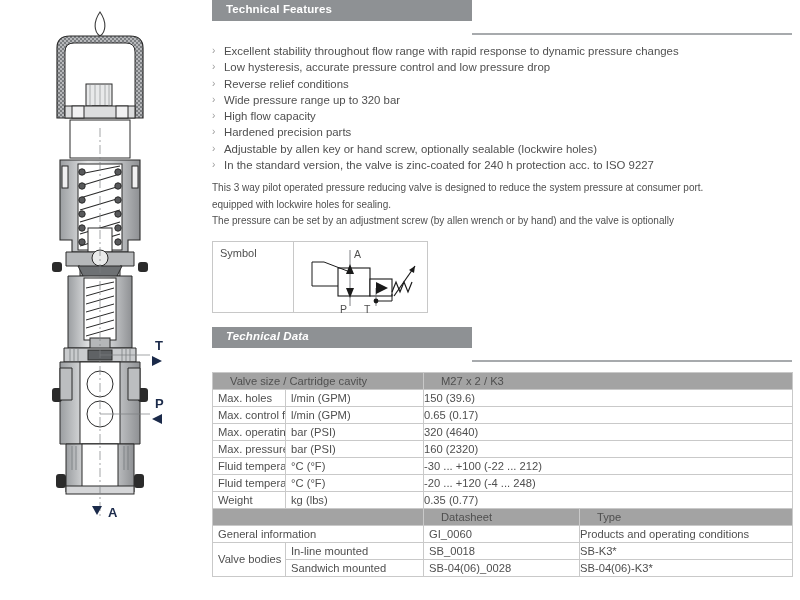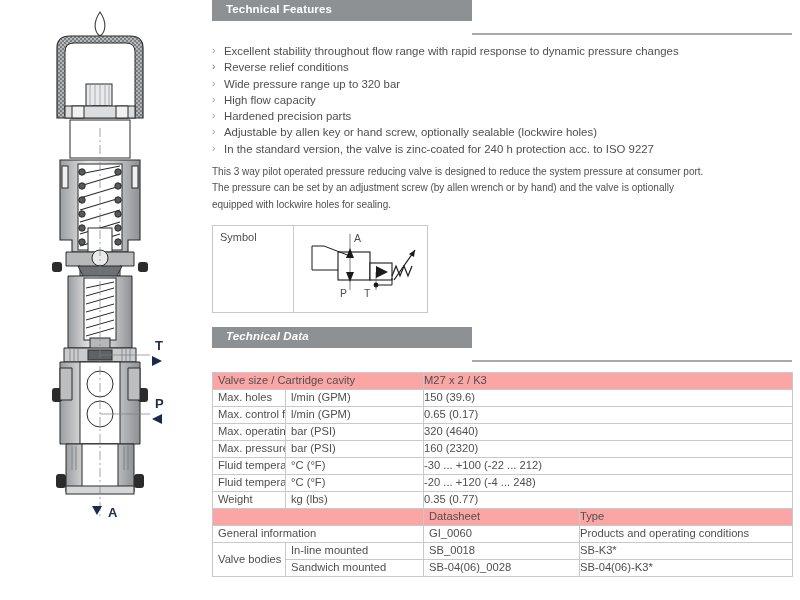--- a/index.html
+++ b/index.html
@@ -89,21 +89,21 @@
     font-size: 10px;
     line-height: 16.3px;
     color: #4f4f4f;
   }
   .desc .line { white-space: nowrap; }
 
   
   .symbol-box {
     margin-top: 12px;
     width: 216px;
-    height: 88px;
+    height: 72px;
     border: 1px solid #c8c8c8;
     box-sizing: border-box;
     display: flex;
   }
   .symbol-box .sym-label-cell {
     width: 82px;
     box-sizing: border-box;
     border-right: 1px solid #c8c8c8;
     padding: 5px 0 0 7px;
     font-size: 11px;
@@ -130,21 +130,22 @@
     padding: 0 0 0 5px;
     line-height: 15px;
     white-space: nowrap;
     overflow: hidden;
   }
   table.tdata td.ctr {
     text-align: left;
     padding-left: 0;
   }
   table.tdata tr.shade td {
-    background: #fca5a5;
+    background: #a3a3a3;
+    padding-left: 17px;
   }
   .col-a { width: 73px; }
   .col-b { width: 138px; }
   .col-c { width: 156px; }
   .col-d { width: 213px; }
 </style>
 </head>
 <body>
 
 <div id="drawing-pane">
@@ -309,34 +310,34 @@
 <div id="content">
 
   <div class="section-head">
     <div class="bar"></div>
     <div class="bar-label">Technical Features</div>
     <div class="rule"></div>
   </div>
 
   <ul class="features" id="features-list">
       <li><span class="chev">›</span><span>Excellent stability throughout flow range with rapid response to dynamic pressure changes</span></li>
-      <li><span class="chev">›</span></li>
+      <li><span class="chev">›</span><span>Low hysteresis, accurate pressure control and low pressure drop</span></li>
       <li><span class="chev">›</span><span>Reverse relief conditions</span></li>
       <li><span class="chev">›</span><span>Wide pressure range up to 320 bar</span></li>
       <li><span class="chev">›</span><span>High flow capacity</span></li>
       <li><span class="chev">›</span><span>Hardened precision parts</span></li>
       <li><span class="chev">›</span><span>Adjustable by allen key or hand screw, optionally sealable (lockwire holes)</span></li>
       <li><span class="chev">›</span><span>In the standard version, the valve is zinc-coated for 240 h protection acc. to ISO 9227</span></li>
     </ul>
 
 
   <div class="desc" id="description-block">
       <div class="line">This 3 way pilot operated pressure reducing valve is designed to reduce the system pressure at consumer port.</div>
+      <div class="line">equipped with lockwire holes for sealing.</div>
       <div class="line">The pressure can be set by an adjustment screw (by allen wrench or by hand) and the valve is optionally</div>
-      <div class="line">equipped with lockwire holes for sealing.</div>
     </div>
 
   <div class="symbol-box">
     <div class="sym-label-cell">Symbol</div>
     <div class="sym-draw-cell">
       <svg width="133" height="78" viewBox="0 0 133 78">
         <g stroke="#1a1a1a" stroke-width="1.1" fill="none">
 
           <rect x="44" y="26" width="32" height="28" fill="#ffffff"></rect>
 

